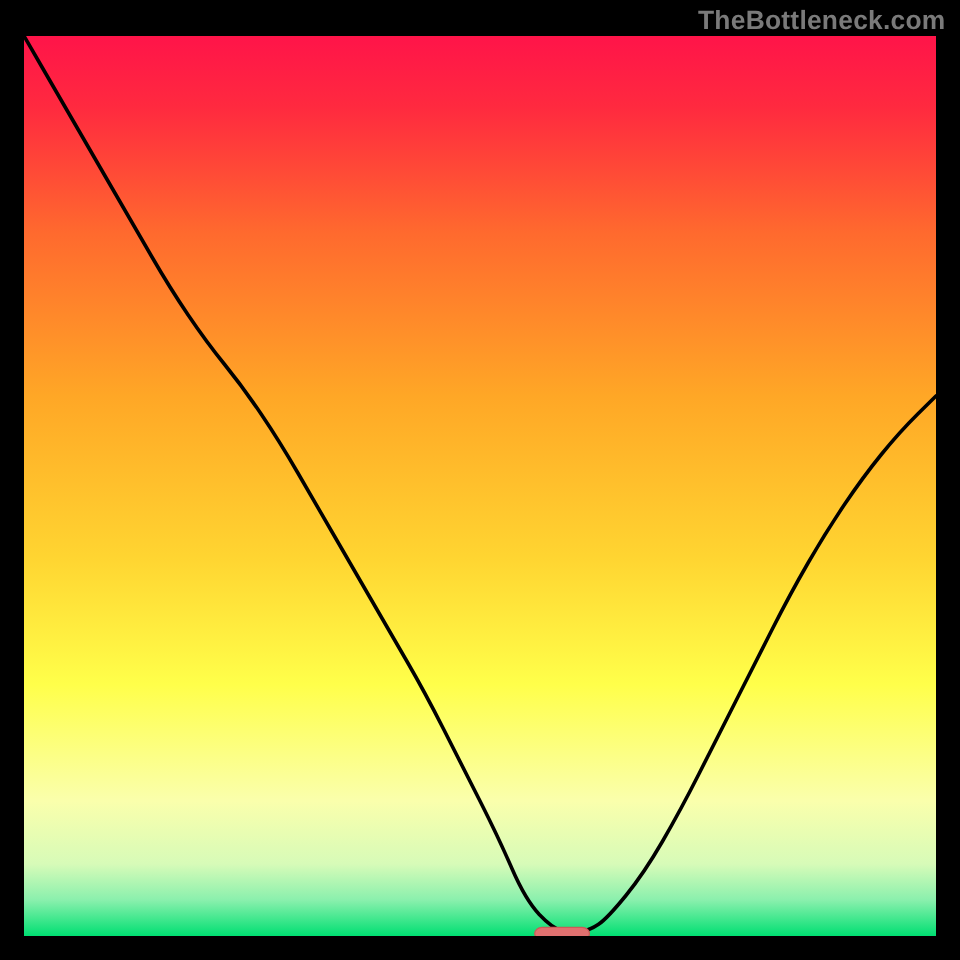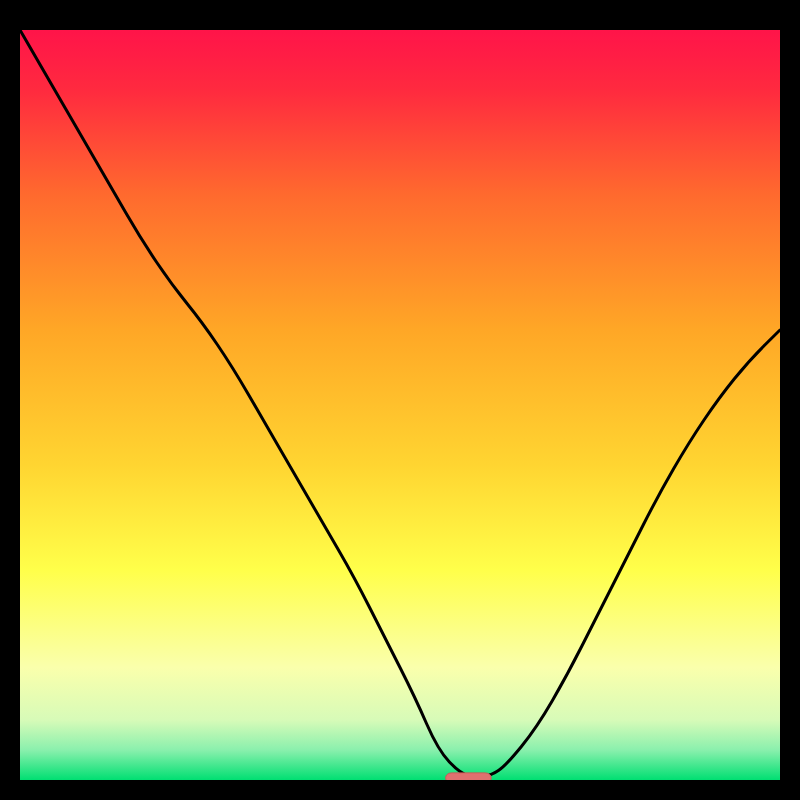--- a/index.html
+++ b/index.html
@@ -62,13 +62,14 @@
     <rect x="20" y="30" width="760" height="750" fill="url(#bg-grad)"></rect>
 
     <g clip-path="url(#plot-clip)">
       <path id="curve-path" fill="none" stroke="#000000" stroke-width="3" stroke-linejoin="round" stroke-linecap="round" d="M 20 30 Q 20 30 35.2 56.25 Q 50.400000000000006 82.5 65.60000000000001 108.75 Q 80.80000000000001 135 96 161.25 Q 111.2 187.5 126.4 213.75 Q 141.60000000000002 240 156.8 262.5 Q 172 285 187.2 303.75 Q 202.4 322.5 217.60000000000002 345 Q 232.8 367.49999999999994 248.00000000000003 393.75 Q 263.20000000000005 420 278.4 446.25 Q 293.59999999999997 472.5 308.79999999999995 498.75 Q 324 525 339.2 551.25 Q 354.4 577.5 369.6 607.5 Q 384.8 637.5 400 667.5 Q 415.2 697.5 426.6 723.75 Q 438.00000000000006 750 449.4 762 Q 460.79999999999995 774 468.4 775.5 Q 476 777 483.6 776.25 Q 491.2 775.5 498.8 770.25 Q 506.40000000000003 765 521.6 746.25 Q 536.8000000000001 727.5 552 701.25 Q 567.1999999999999 675 582.4 645 Q 597.6 615 612.8 585 Q 628 555 643.2 525 Q 658.4 495 673.5999999999999 468.75 Q 688.8 442.5 704 420 Q 719.2 397.5 734.4000000000001 378.75 Q 749.6 359.99999999999994 764.8 345 T 780 330 "></path>
 
       <rect id="marker-rect" rx="6" ry="6" fill="#e0706f" stroke="#cc5a58" stroke-width="1" x="445.6" y="772.875" width="45.599999999999966" height="10"></rect>
     </g>
 
   </svg>
 
+  <div class="watermark">TheBottleneck.com</div>
 </div>
 
 </body></html>

